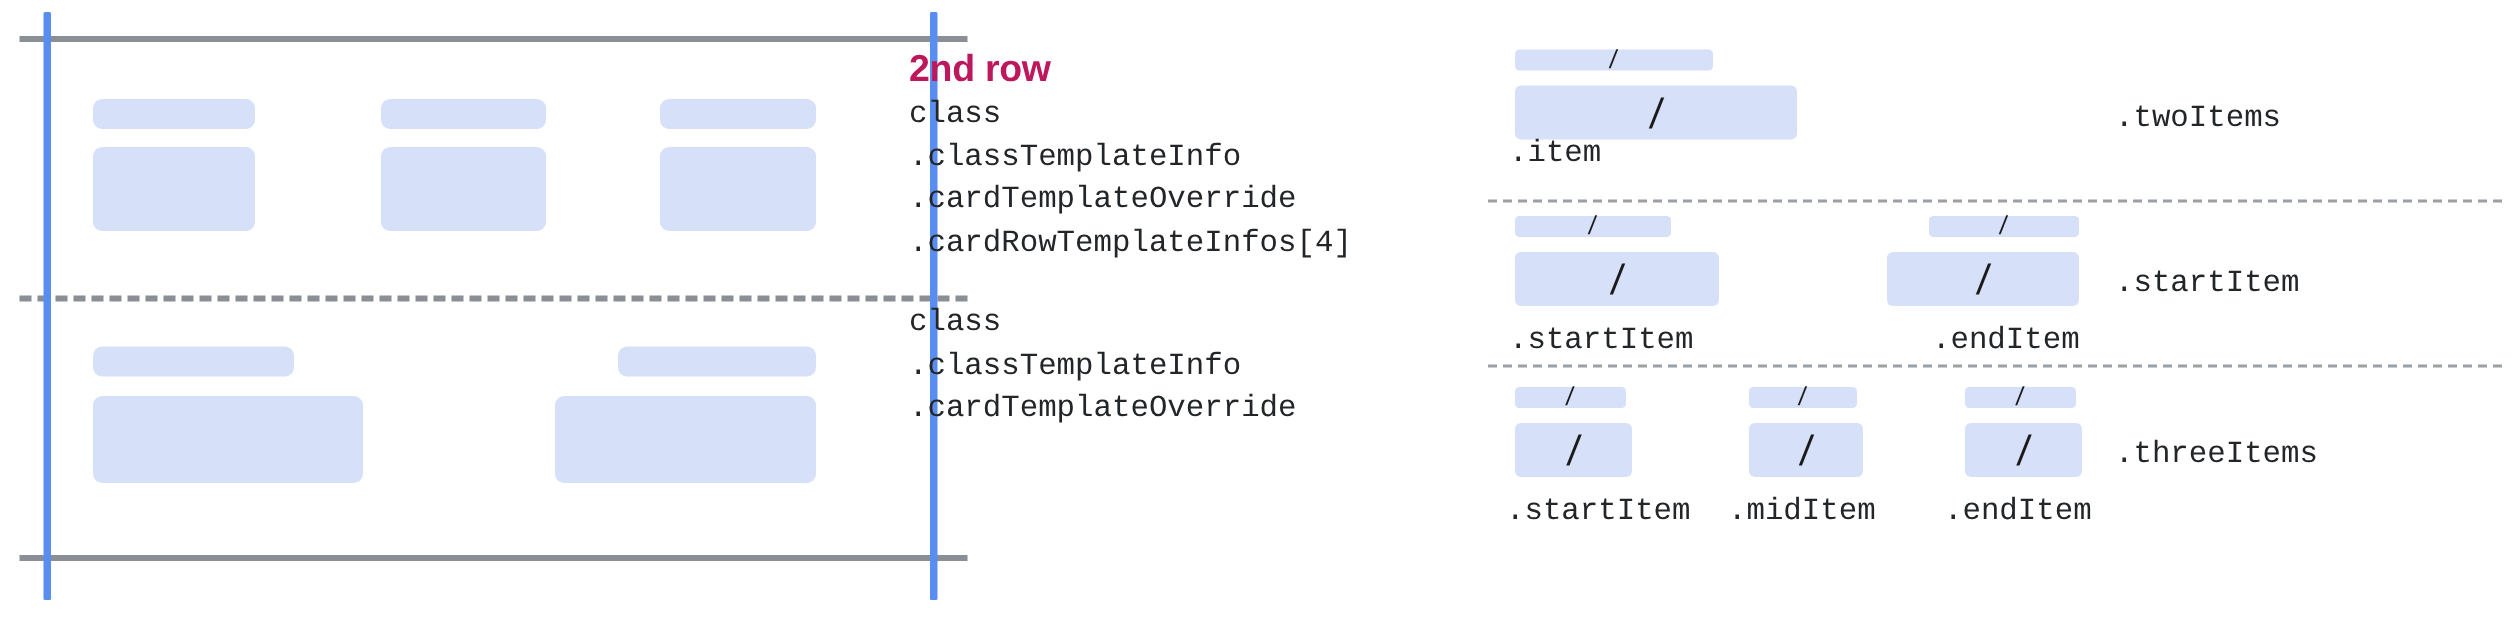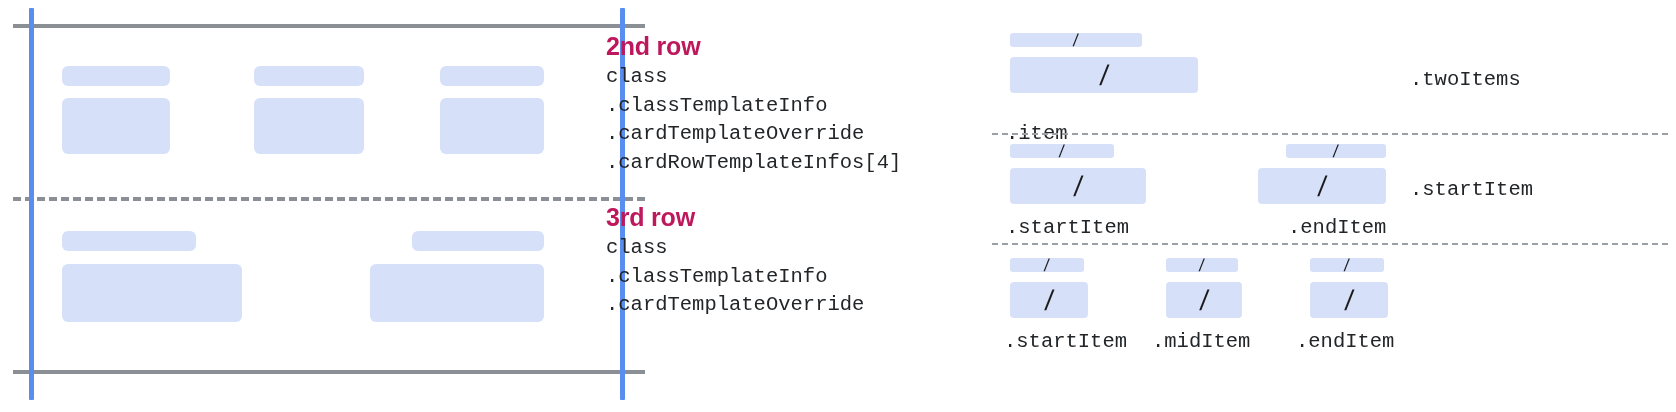--- a/index.html
+++ b/index.html
@@ -76,37 +76,36 @@
 
     <div class="rowblock" style="top:31px;">
       <div class="rowtitle">2nd row</div>
       <div class="codeline">class</div>
       <div class="codeline">.classTemplateInfo</div>
       <div class="codeline">.cardTemplateOverride</div>
       <div class="codeline">.cardRowTemplateInfos[4]</div>
     </div>
 
     <div class="rowblock" style="top:202px;">
-      <div class="rowtitle">3rd row</div>
       <div class="codeline">class</div>
       <div class="codeline">.classTemplateInfo</div>
       <div class="codeline">.cardTemplateOverride</div>
     </div>
   </div>
 
   <div class="right">
 
     <div class="sec" style="top:0;height:130px;">
       <div class="ibox small" style="left:24px;top:33px;width:132px;">
         <span class="slash">/</span>
       </div>
       <div class="ibox big" style="left:24px;top:57px;width:188px;">
         <span class="slash">/</span>
       </div>
-      <div class="ilabel" style="left:20px;top:122px;">.item</div>
+      <div class="ilabel" style="left:20px;top:91px;">.item</div>
       <div class="rlabel" style="left:424px;top:68px;">.twoItems</div>
     </div>
 
     <div class="secdash" style="top:133px;"></div>
 
     <div class="sec" style="top:136px;height:104px;">
       <div class="ibox small" style="left:24px;top:8px;width:104px;">
         <span class="slash">/</span>
       </div>
       <div class="ibox big" style="left:24px;top:32px;width:136px;">
@@ -145,16 +144,17 @@
       <div class="ilabel" style="left:166px;top:84px;text-align:center;">.midItem</div>
 
       <div class="ibox small" style="left:324px;top:12px;width:74px;">
         <span class="slash">/</span>
       </div>
       <div class="ibox big" style="left:324px;top:36px;width:78px;">
         <span class="slash">/</span>
       </div>
       <div class="ilabel" style="left:310px;top:84px;">.endItem</div>
 
+      <div class="rlabel" style="left:424px;top:46px;">.threeItems</div>
     </div>
   </div>
 
 </div>
 
 </body></html>

